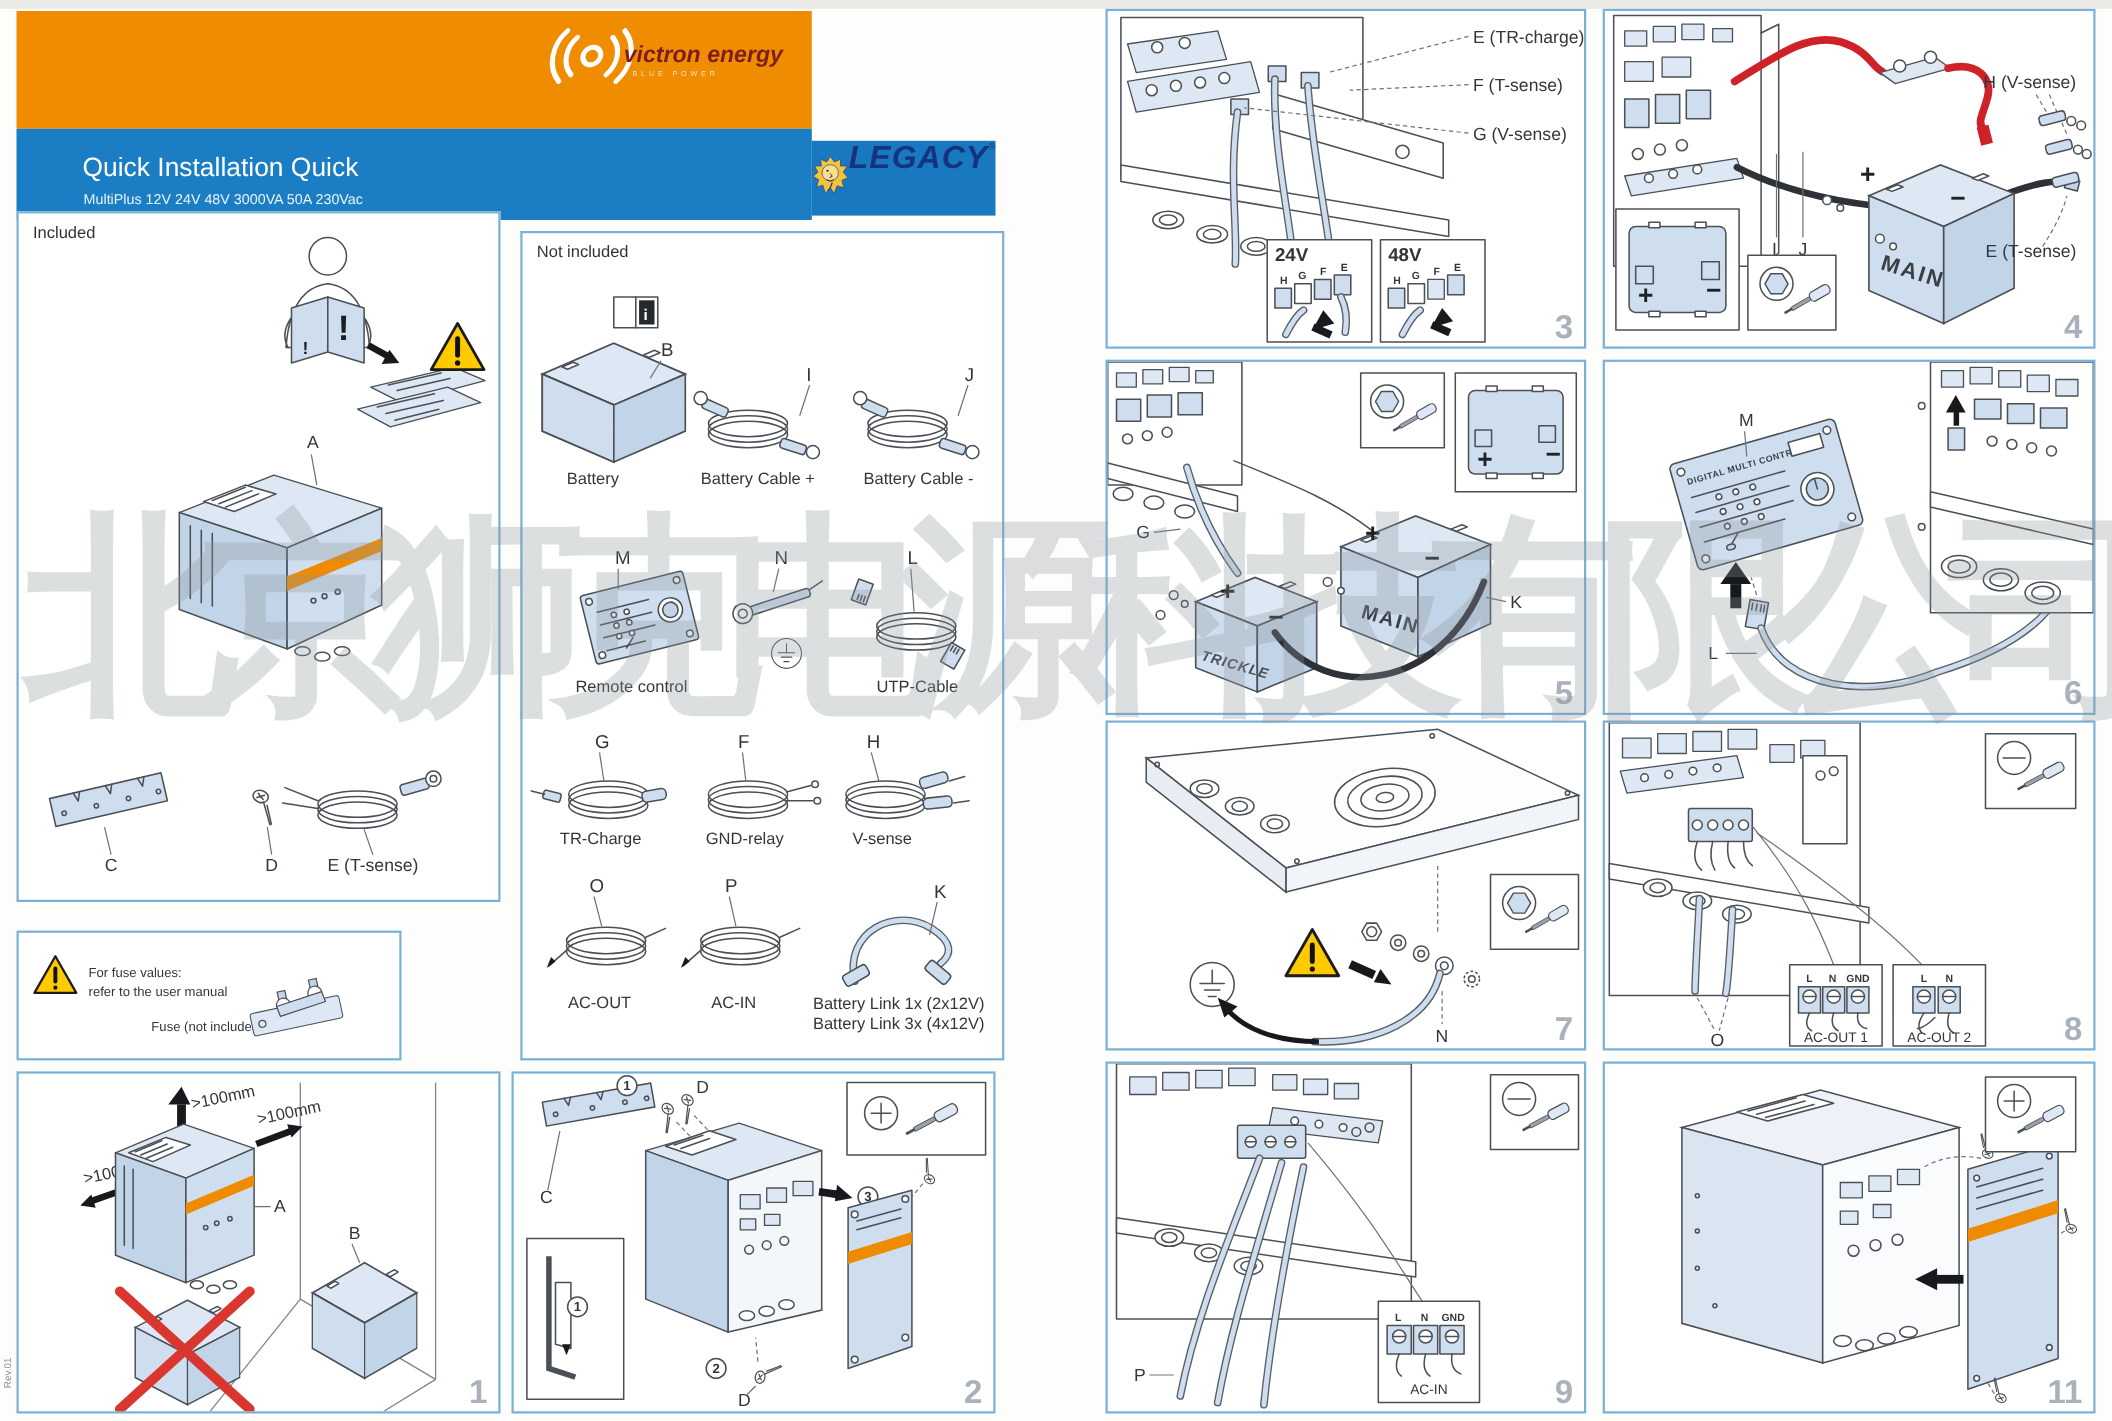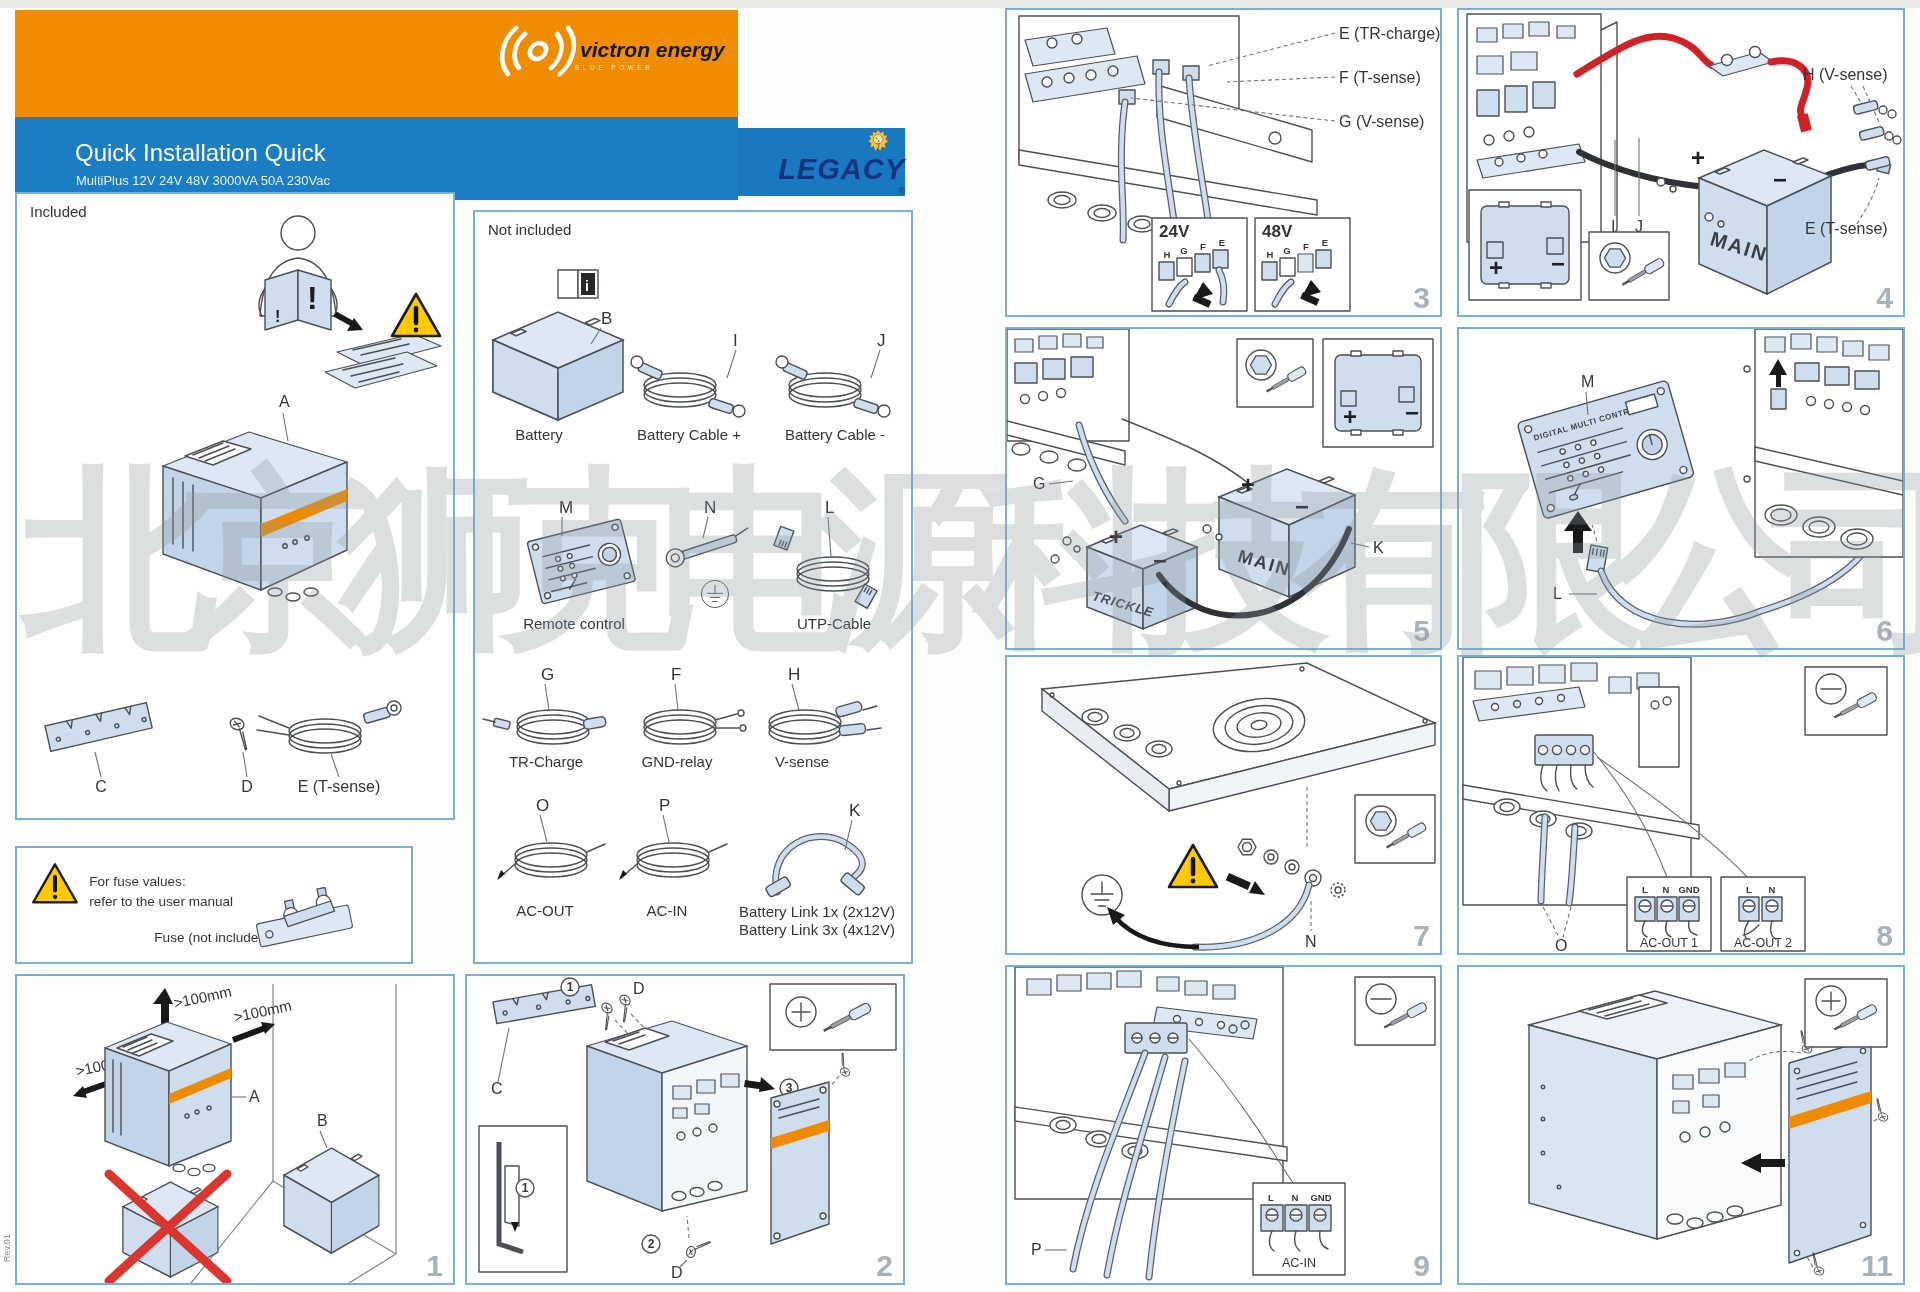--- a/index.html
+++ b/index.html
@@ -12,24 +12,24 @@
   .edge { position:absolute; left:0; top:0; width:1920px; height:8px; background:#e9e9e6; }
   .wm { position:absolute; left:22px; top:430px; font-size:195px; font-weight:600; letter-spacing:-36px;
         color:#8f969c; opacity:.30; white-space:nowrap; z-index:40; pointer-events:none;
         font-family:"DejaVu Sans","Liberation Sans",sans-serif; }
   .rev { position:absolute; left:2px; top:1262px; font-size:9px; color:#8a8f94; transform:rotate(-90deg); transform-origin:left top; }
   
   .hdr-orange { position:absolute; left:15px; top:10px; width:723px; height:107px; background:#F08C00; }
   .hdr-blue   { position:absolute; left:15px; top:117px; width:723px; height:83px; background:#1B7EC4; }
   .hdr-title  { position:absolute; left:60px; top:22px; color:#fff; font-size:24px; }
   .hdr-sub    { position:absolute; left:61px; top:56px; color:#eaf3fb; font-size:13px; }
-  .legacy { position:absolute; left:738px; top:128px; width:167px; height:68px; background:#1879C0; display:flex; align-items:flex-end;flex-direction:column; }
+  .legacy { position:absolute; left:738px; top:128px; width:167px; height:68px; background:#1879C0; display:flex; align-items:flex-start; }
   .legacy-txt { color:#17327E; font-weight:bold; font-style:italic; font-size:29px; letter-spacing:1px; }
   .legacy-reg { color:#17327E; font-size:9px; vertical-align:top; }
-  .vbrand { position:absolute; left:552px; top:28px; color:#0f172a; font-size:21px; font-weight:bold; font-style:italic;margin-left:13px; }
+  .vbrand { position:absolute; left:552px; top:28px; color:#7f1d1d; font-size:21px; font-weight:bold; font-style:italic; }
   .vtag { position:absolute; left:560px; top:54px; color:#fbe3bb; font-size:6.5px; letter-spacing:3.5px; }
   
   svg text { font-family:"Liberation Sans",sans-serif; }
   .s   { stroke:#4b5057; stroke-width:1.4; fill:none; stroke-linejoin:round; stroke-linecap:round; }
   .fw  { fill:#fff; stroke:#4b5057; stroke-width:1.4; stroke-linejoin:round; }
   .fb  { fill:#cfdeee; stroke:#4b5057; stroke-width:1.4; stroke-linejoin:round; }
   .fb2 { fill:#dde8f4; stroke:#4b5057; stroke-width:1.2; stroke-linejoin:round; }
   .fb3 { fill:#c2d4e7; stroke:#4b5057; stroke-width:1.4; }
   .lead { stroke:#6c727a; stroke-width:1.1; fill:none; }
   .dash { stroke:#6c727a; stroke-width:1.1; stroke-dasharray:4 3; fill:none; }
@@ -178,21 +178,21 @@
       <path class="s" d="M272,534 l-30,-12 M272,541 l-32,-5"></path>
       <rect x="346" y="520" width="26" height="10" rx="3" class="fb" transform="rotate(-16 346 520)"></rect>
       <circle cx="377" cy="514" r="7" class="fw"></circle>
         <circle cx="377" cy="514" r="3" class="s"></circle>
     </g>
     <text class="lb" x="322" y="598" text-anchor="middle">E (T-sense)</text>
     <path class="lead" d="M322,583 L314,560"></path>
   </svg>
 </div>
 
-<div class="panel" style="left:15px;top:846px;width:398px;height:118px">
+<div class="panel" style="left:15px;top:846px;width:350px;height:118px">
   <svg viewBox="0 0 436 114">
     <use href="#warn" transform="translate(42,34)"></use>
     <text class="cap" x="80" y="36">For fuse values:</text>
     <text class="cap" x="80" y="58">refer to the user manual</text>
     <text class="cap" x="152" y="98">Fuse (not included)</text>
     <path class="lead" d="M292,93 L302,88"></path>
     <g transform="translate(276,84) rotate(-12)">
       <rect x="-10" y="-8" width="104" height="26" rx="3" class="fb2"></rect>
       <circle cx="2" cy="6" r="4" class="s"></circle>
       <rect x="26" y="-26" width="9" height="16" class="fb3"></rect>

